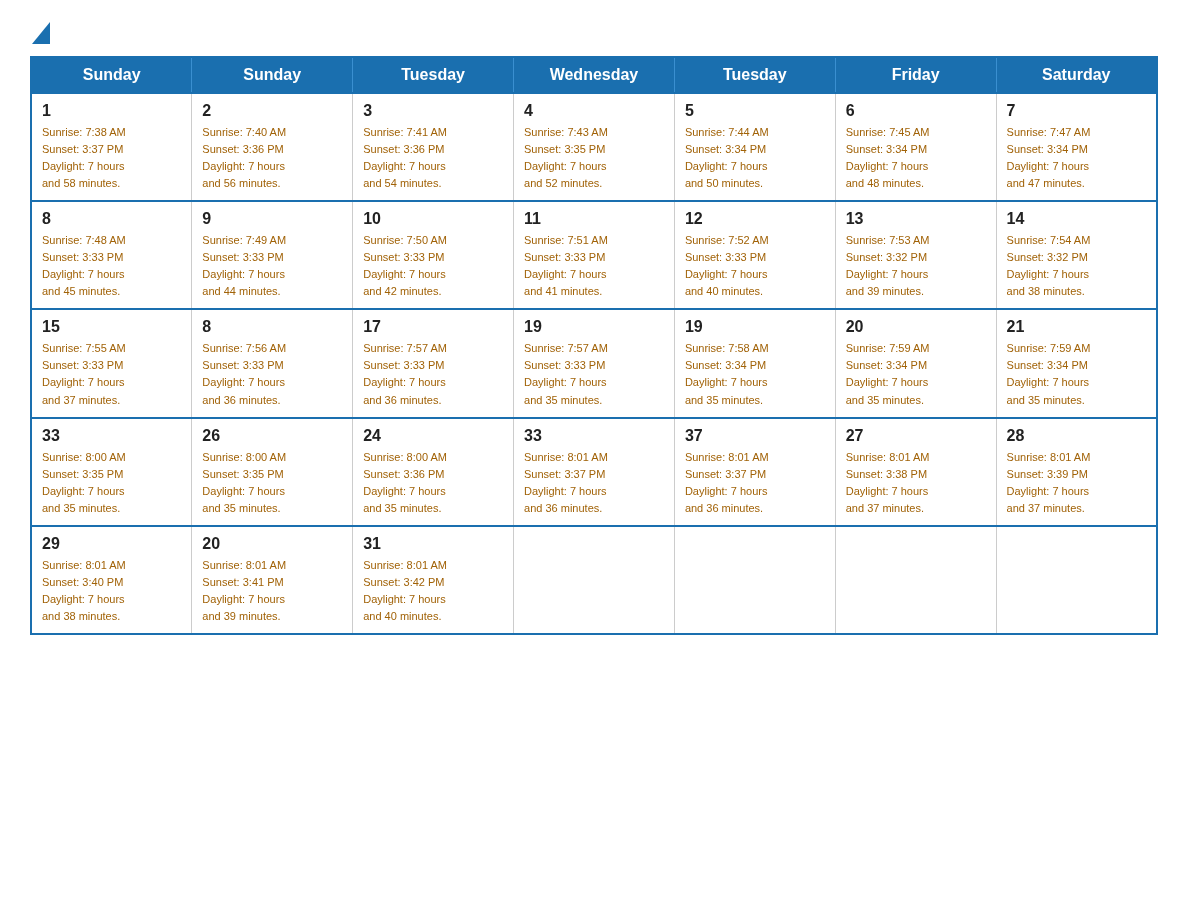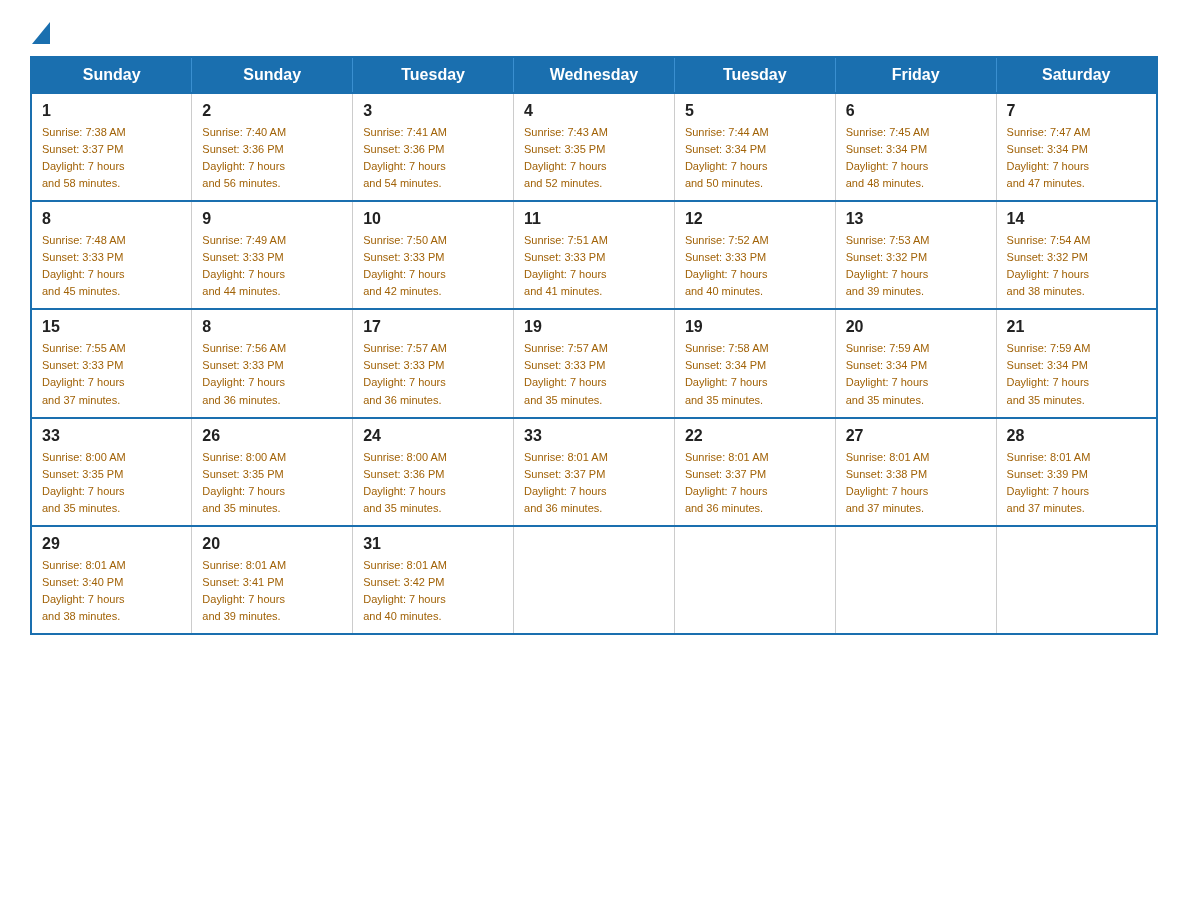--- a/index.html
+++ b/index.html
@@ -237,21 +237,21 @@
         </td>
         <td>
           <div class="day-number">24</div>
           <div class="day-info">Sunrise: 8:00 AM<br>Sunset: 3:36 PM<br>Daylight: 7 hours<br>and 35 minutes.</div>
         </td>
         <td>
           <div class="day-number">33</div>
           <div class="day-info">Sunrise: 8:01 AM<br>Sunset: 3:37 PM<br>Daylight: 7 hours<br>and 36 minutes.</div>
         </td>
         <td>
-          <div class="day-number">22</div>
+          <div class="day-number">37</div>
           <div class="day-info">Sunrise: 8:01 AM<br>Sunset: 3:37 PM<br>Daylight: 7 hours<br>and 36 minutes.</div>
         </td>
         <td>
           <div class="day-number">27</div>
           <div class="day-info">Sunrise: 8:01 AM<br>Sunset: 3:38 PM<br>Daylight: 7 hours<br>and 37 minutes.</div>
         </td>
         <td>
           <div class="day-number">28</div>
           <div class="day-info">Sunrise: 8:01 AM<br>Sunset: 3:39 PM<br>Daylight: 7 hours<br>and 37 minutes.</div>
         </td>

